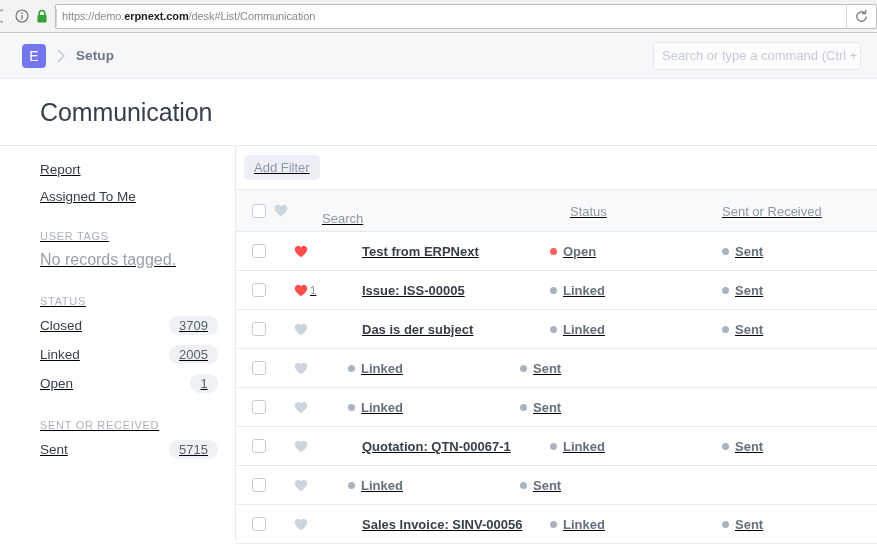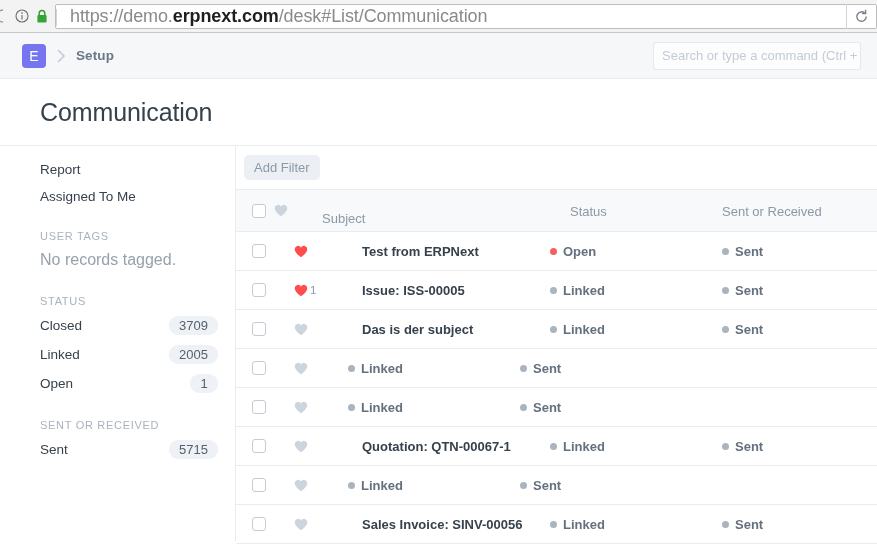--- a/index.html
+++ b/index.html
@@ -47,23 +47,23 @@
     margin-right: 0px;
     position: relative;
   }
   .url-separator {
     position: absolute;
     left: 0px; top: 4px;
     width: 1px; height: 17px;
     background: #d4d4d4;
   }
   .url-text {
-    font-size: 18px;
+    font-size: 11px;
     color: #8a8a8a;
-    padding-left: 14px;
+    padding-left: 6px;
     white-space: nowrap;
     letter-spacing: -0.1px;
   }
   .url-text .domain { color: #1f1f1f; font-weight: bold; }
   .reload-btn {
     width: 30px; height: 25px;
     border-left: 1px solid #d4d4d4;
     display: flex; align-items: center; justify-content: center;
     margin-left: auto;
     flex-shrink: 0;
@@ -144,20 +144,21 @@
     color: #36414c;
     font-weight: normal;
     letter-spacing: -0.1px;
   }
 
   
   .page-body {
     display: flex;
     height: 396px;
     border-top: 1px solid #e9ecef;
+    text-decoration: underline;
   }
 
   
   .sidebar {
     width: 236px;
     flex-shrink: 0;
     padding: 16px 0 0 40px;
     border-right: 1px solid #e9ecef;
     background: #fff;
   }
@@ -401,21 +402,21 @@
     <div class="list-header">
       <div class="cb-cell">
         <span class="checkbox"></span>
       </div>
       <div class="heart-cell">
         <svg width="14" height="13" viewBox="0 0 14 13">
             <path d="M7 12.2 C7 12.2 0.7 8 0.7 4.2 A3.4 3.4 0 0 1 7 2.4 A3.4 3.4 0 0 1 13.3 4.2 C13.3 8 7 12.2 7 12.2 Z" fill="#ccd4de"></path>
           </svg>
       </div>
       <div class="head-subject">
-        <span class="col-head-text">Subject</span>
+        <span class="col-head-text">Search</span>
       </div>
       <div class="head-status">
         <span class="col-head-text">Status</span>
       </div>
       <div class="head-sor">
         <span class="col-head-text">Sent or Received</span>
       </div>
     </div>
 
     <div id="rows-container">

